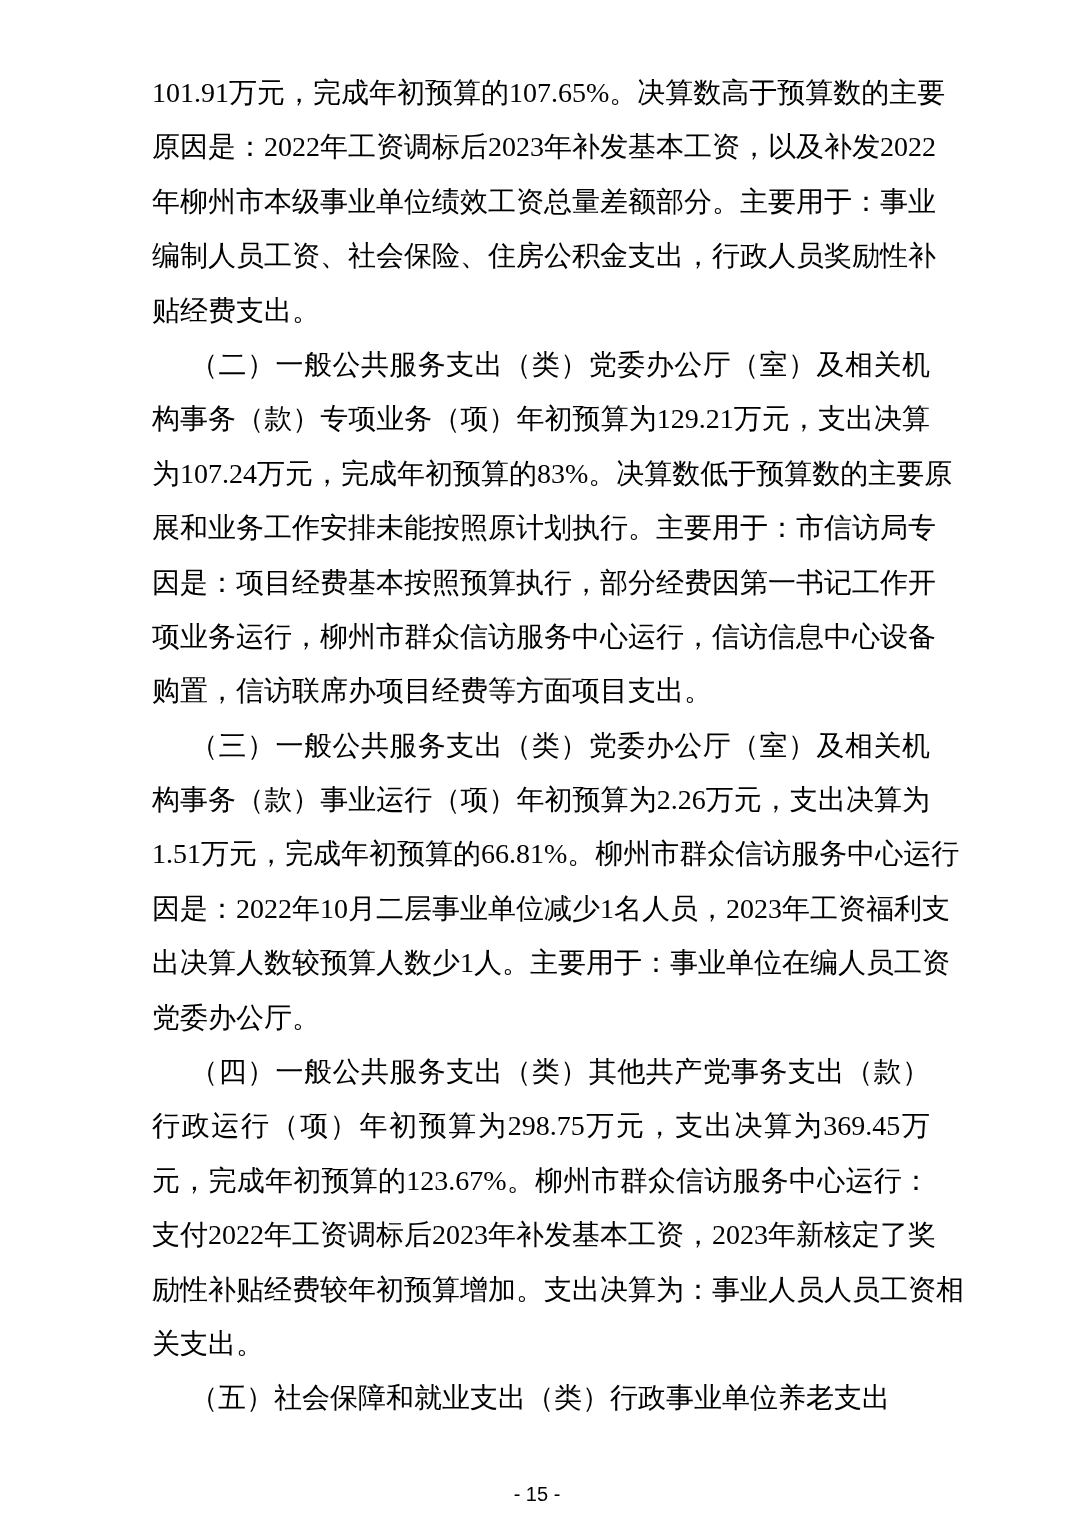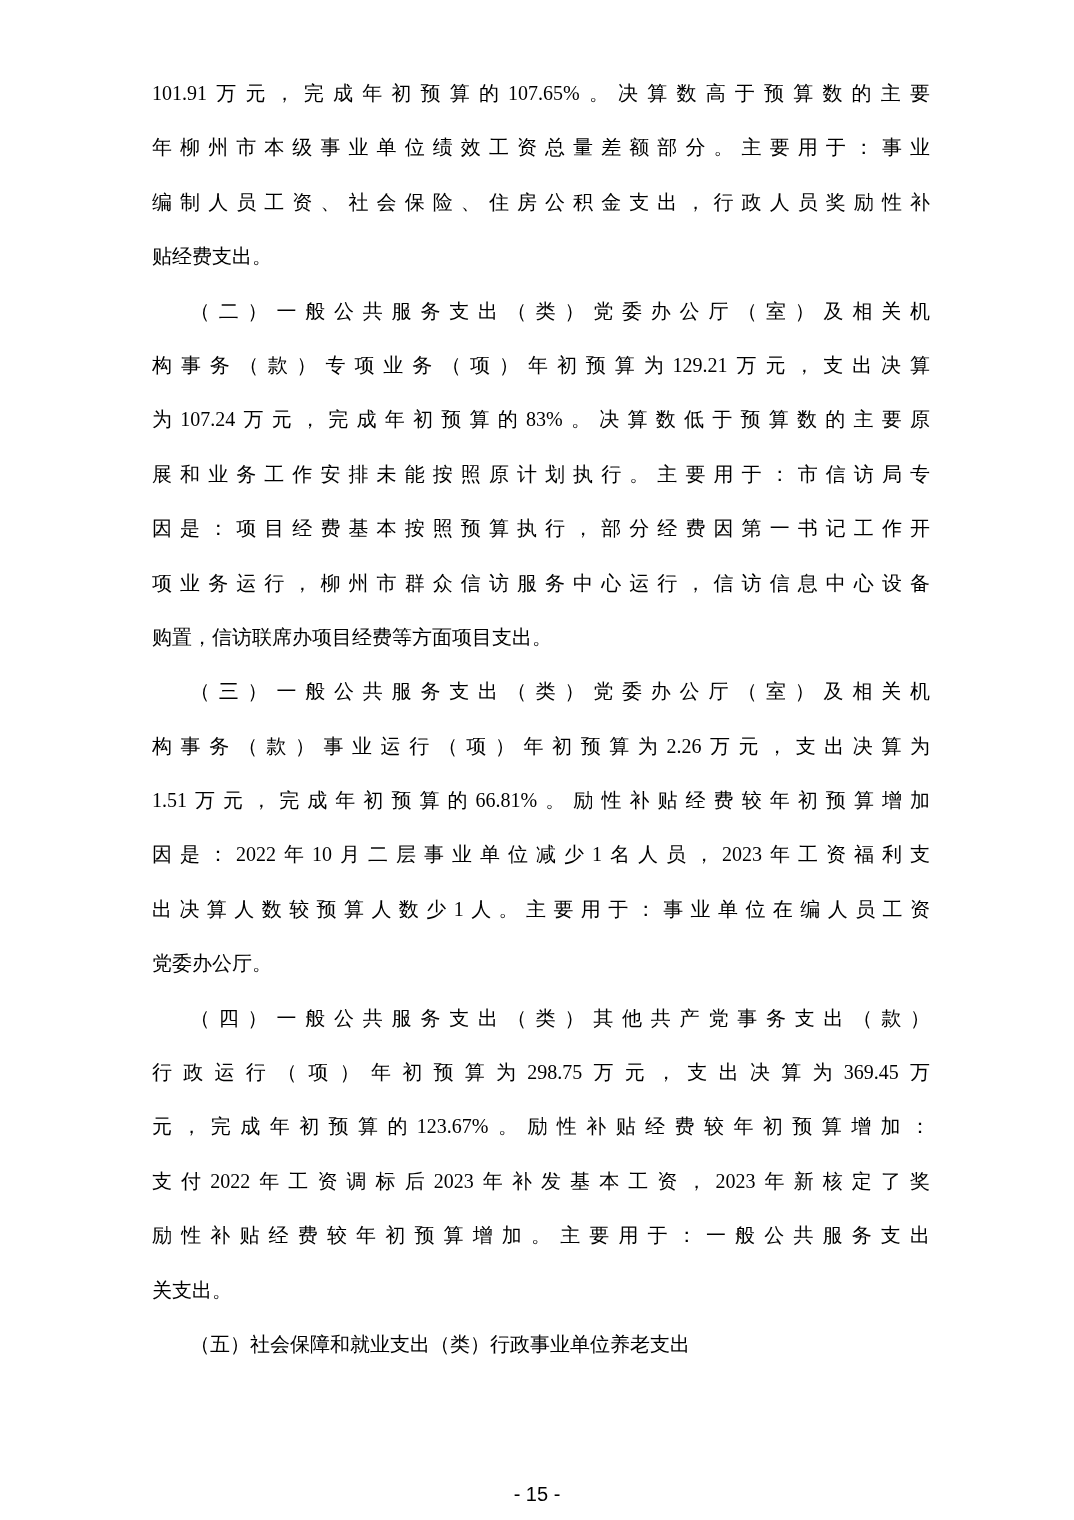--- a/index.html
+++ b/index.html
@@ -19,21 +19,21 @@
     background: #ffffff;
   }
   .content {
     position: absolute;
     left: 152px;
     top: 66px;
     width: 778px;
   }
   .paragraph { margin: 0; padding: 0; }
   .line {
-    font-size: 20px;
+    font-size: 28px;
     height: 54.4px;
     line-height: 54.4px;
     white-space: nowrap;
     letter-spacing: 0;
     text-align: justify;
     text-align-last: justify;
     text-justify: inter-character;
   }
   .line.para-end { text-align-last: left; }
   .line.first-line-indent { text-indent: 38px; }
@@ -49,47 +49,48 @@
     color: #000000;
   }
 </style>
 </head>
 <body>
 
 <div class="page">
   <main class="content">
       <div class="paragraph">
         <div class="line">101.91万元，完成年初预算的107.65%。决算数高于预算数的主要</div>
+        <div class="line">原因是：2022年工资调标后2023年补发基本工资，以及补发2022</div>
         <div class="line">年柳州市本级事业单位绩效工资总量差额部分。主要用于：事业</div>
         <div class="line">编制人员工资、社会保险、住房公积金支出，行政人员奖励性补</div>
         <div class="line para-end">贴经费支出。</div>
       </div>
       <div class="paragraph">
         <div class="line first-line-indent">（二）一般公共服务支出（类）党委办公厅（室）及相关机</div>
         <div class="line">构事务（款）专项业务（项）年初预算为129.21万元，支出决算</div>
         <div class="line">为107.24万元，完成年初预算的83%。决算数低于预算数的主要原</div>
         <div class="line">展和业务工作安排未能按照原计划执行。主要用于：市信访局专</div>
         <div class="line">因是：项目经费基本按照预算执行，部分经费因第一书记工作开</div>
         <div class="line">项业务运行，柳州市群众信访服务中心运行，信访信息中心设备</div>
         <div class="line para-end">购置，信访联席办项目经费等方面项目支出。</div>
       </div>
       <div class="paragraph">
         <div class="line first-line-indent">（三）一般公共服务支出（类）党委办公厅（室）及相关机</div>
         <div class="line">构事务（款）事业运行（项）年初预算为2.26万元，支出决算为</div>
-        <div class="line">1.51万元，完成年初预算的66.81%。励性补贴经费较年初预算增加</div>
+        <div class="line">1.51万元，完成年初预算的66.81%。柳州市群众信访服务中心运行</div>
         <div class="line">因是：2022年10月二层事业单位减少1名人员，2023年工资福利支</div>
         <div class="line">出决算人数较预算人数少1人。主要用于：事业单位在编人员工资</div>
         <div class="line para-end">党委办公厅。</div>
       </div>
       <div class="paragraph">
         <div class="line first-line-indent">（四）一般公共服务支出（类）其他共产党事务支出（款）</div>
         <div class="line">行政运行（项）年初预算为298.75万元，支出决算为369.45万</div>
-        <div class="line">元，完成年初预算的123.67%。励性补贴经费较年初预算增加：</div>
+        <div class="line">元，完成年初预算的123.67%。柳州市群众信访服务中心运行：</div>
         <div class="line">支付2022年工资调标后2023年补发基本工资，2023年新核定了奖</div>
-        <div class="line">励性补贴经费较年初预算增加。主要用于：一般公共服务支出</div>
+        <div class="line">励性补贴经费较年初预算增加。支出决算为：事业人员人员工资相</div>
         <div class="line para-end">关支出。</div>
       </div>
       <div class="paragraph">
         <div class="line para-end first-line-indent">（五）社会保障和就业支出（类）行政事业单位养老支出</div>
       </div>
     </main>
   <footer class="footer">
     <span>- 15 -</span>
   </footer>
 </div>

